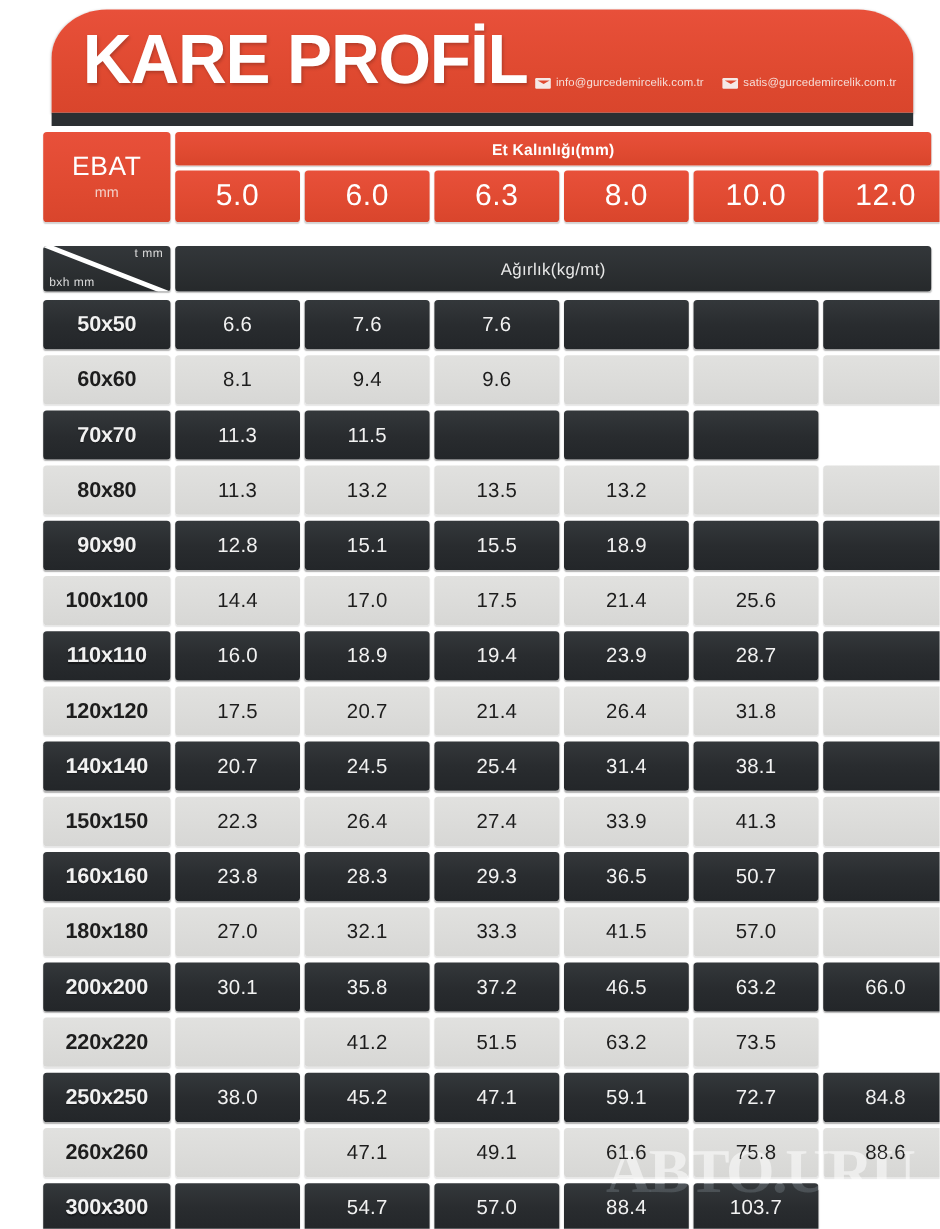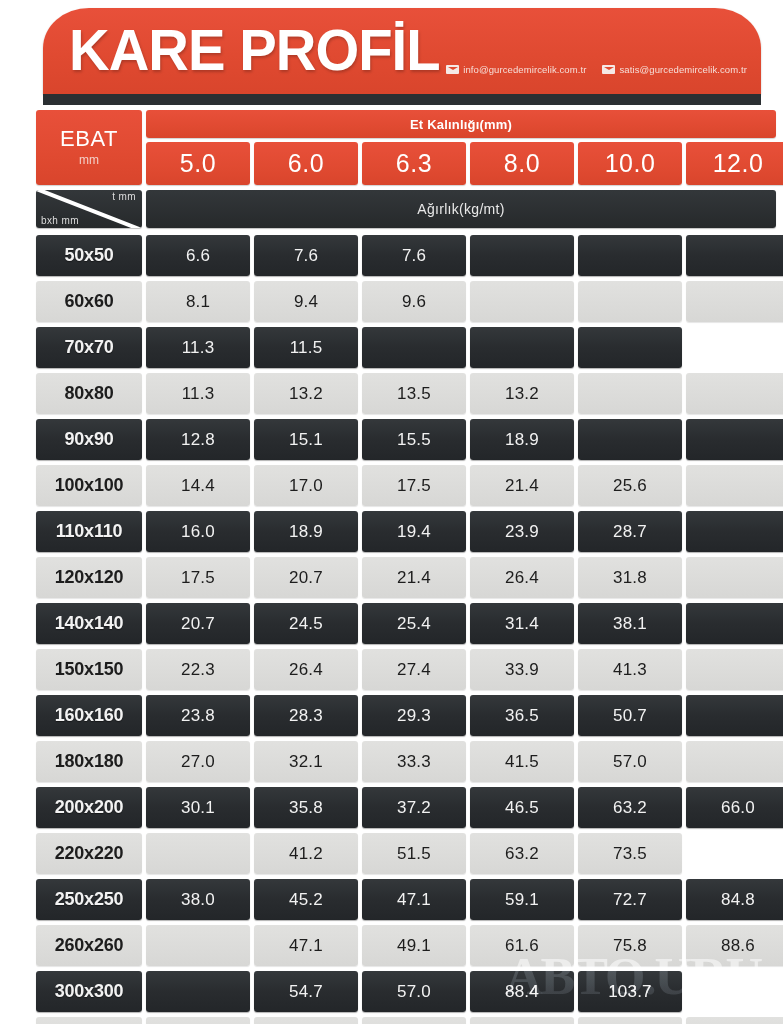--- a/index.html
+++ b/index.html
@@ -158,21 +158,21 @@
   #ebat-sub {
     font-size: 12px;
     color: #f3cfc7;
     line-height: 16px;
     margin-top: 1px;
   }
 
   #hdr-block {
     position: relative;
     height: 75px;
-    margin-bottom: 5px;
+    margin-bottom: 20px;
   }
   #hdr-right {
     position: absolute;
     left: 110px;
     top: 0;
     width: 630px;
   }
   #thickness-title {
     height: 28px;
     border-radius: 3px;

